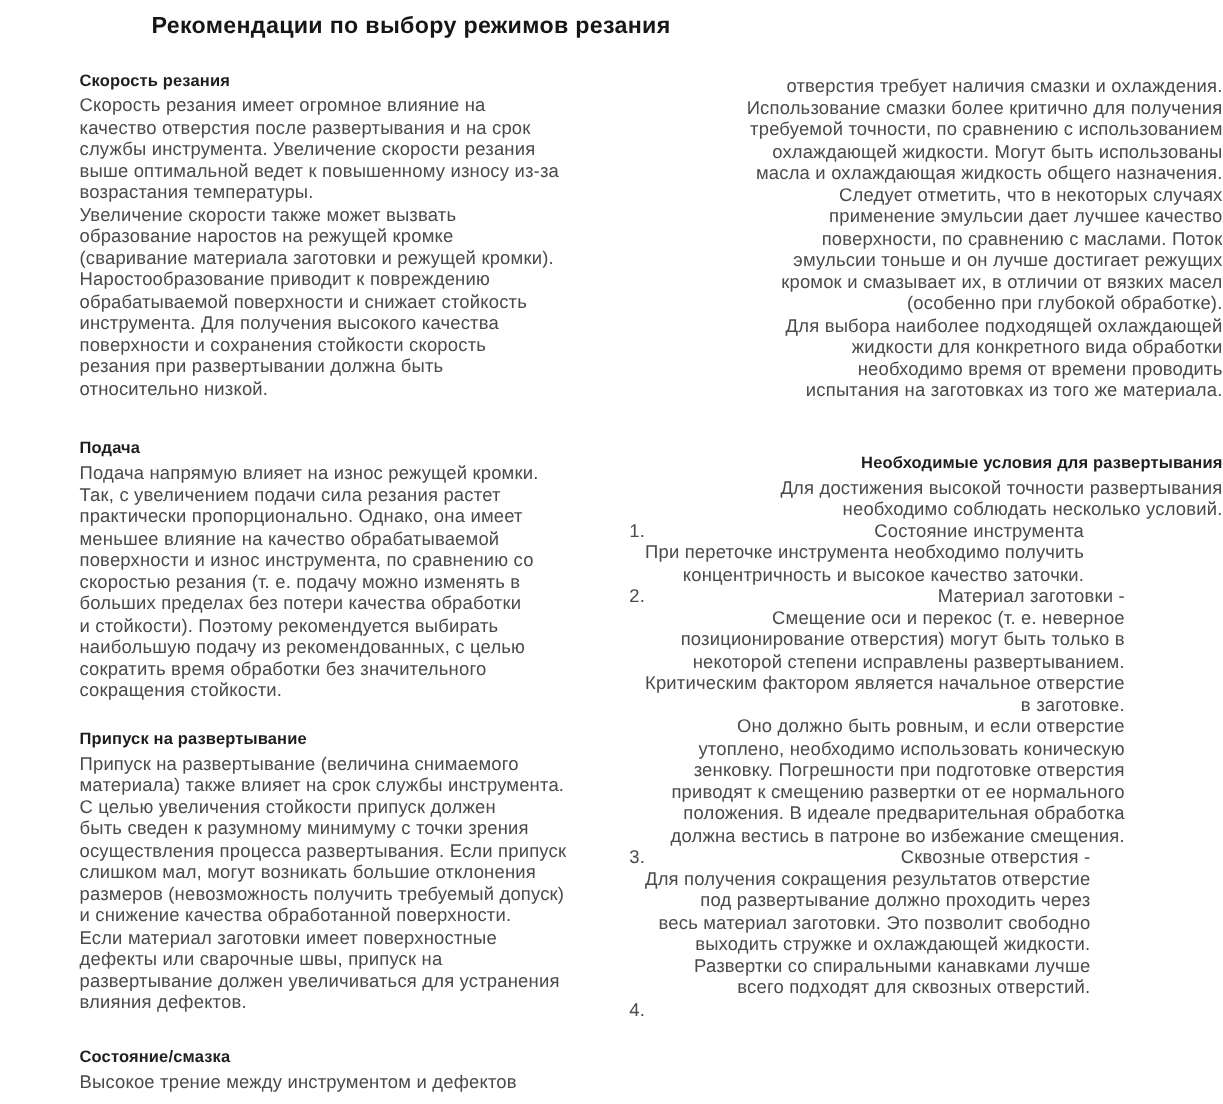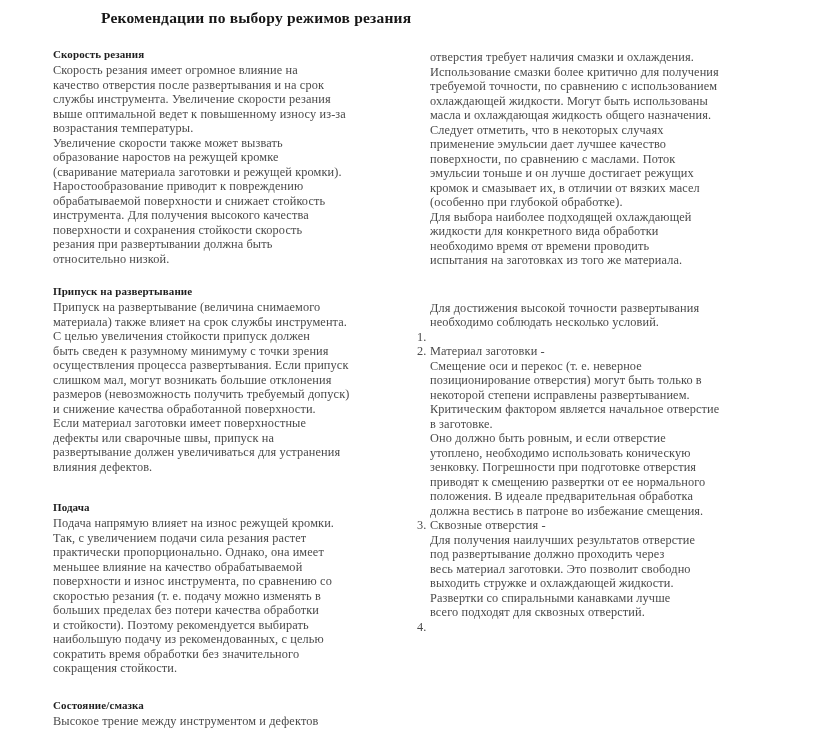--- a/index.html
+++ b/index.html
@@ -2,40 +2,40 @@
 <html><head>
 <meta charset="utf-8">
 <style>
   * { box-sizing: border-box; }
   html, body { margin: 0; padding: 0; background: #ffffff; }
   .page {
     position: relative;
     width: 815px;
     height: 736px;
     background: #ffffff;
-    font-family: Liberation Serif, serif;
+    font-family: Liberation Sans, sans-serif;
     overflow: hidden;
   }
   h1.doc-title {
     position: absolute;
     left: 101px;
     top: 9px;
     margin: 0;
     font-size: 15.5px;
     font-weight: 700;
     color: #161616;
     letter-spacing: 0.2px;
     white-space: pre;
   }
   .col {
     position: absolute;
     top: 46px;
   }
   .col-left  { left: 53px;  width: 385px; }
-  .col-right { left: 417px; width: 398px; padding-top: 4px; }
+  .col-right { left: 417px; width: 398px; padding-top: 4px; text-align: right; }
   h2.sec-heading {
     margin: 0 0 1px 0;
     font-size: 11px;
     font-weight: 700;
     color: #1e1e1e;
     line-height: 16px;
     letter-spacing: 0.1px;
     white-space: pre;
   }
   .body-text {
@@ -83,49 +83,49 @@
 образование наростов на режущей кромке
 (сваривание материала заготовки и режущей кромки).
 Наростообразование приводит к повреждению
 обрабатываемой поверхности и снижает стойкость
 инструмента. Для получения высокого качества
 поверхности и сохранения стойкости скорость
 резания при развертывании должна быть
 относительно низкой.</p>
     </section>
 
+    <section class="sec sec-feed">
+      <h2 class="sec-heading">Подача</h2>
+      <p class="body-text">Подача напрямую влияет на износ режущей кромки.
+Так, с увеличением подачи сила резания растет
+практически пропорционально. Однако, она имеет
+меньшее влияние на качество обрабатываемой
+поверхности и износ инструмента, по сравнению со
+скоростью резания (т. е. подачу можно изменять в
+больших пределах без потери качества обработки
+и стойкости). Поэтому рекомендуется выбирать
+наибольшую подачу из рекомендованных, с целью
+сократить время обработки без значительного
+сокращения стойкости.</p>
+    </section>
+
     <section class="sec sec-allowance">
       <h2 class="sec-heading">Припуск на развертывание</h2>
       <p class="body-text">Припуск на развертывание (величина снимаемого
 материала) также влияет на срок службы инструмента.
 С целью увеличения стойкости припуск должен
 быть сведен к разумному минимуму с точки зрения
 осуществления процесса развертывания. Если припуск
 слишком мал, могут возникать большие отклонения
 размеров (невозможность получить требуемый допуск)
 и снижение качества обработанной поверхности.
 Если материал заготовки имеет поверхностные
 дефекты или сварочные швы, припуск на
 развертывание должен увеличиваться для устранения
 влияния дефектов.</p>
-    </section>
-
-    <section class="sec sec-feed">
-      <h2 class="sec-heading">Подача</h2>
-      <p class="body-text">Подача напрямую влияет на износ режущей кромки.
-Так, с увеличением подачи сила резания растет
-практически пропорционально. Однако, она имеет
-меньшее влияние на качество обрабатываемой
-поверхности и износ инструмента, по сравнению со
-скоростью резания (т. е. подачу можно изменять в
-больших пределах без потери качества обработки
-и стойкости). Поэтому рекомендуется выбирать
-наибольшую подачу из рекомендованных, с целью
-сократить время обработки без значительного
-сокращения стойкости.</p>
     </section>
 
     <section class="sec sec-cooling">
       <h2 class="sec-heading">Состояние/смазка</h2>
       <p class="body-text">Высокое трение между инструментом и дефектов</p>
     </section>
 
   </div>
 
   <div class="col col-right">
@@ -140,46 +140,50 @@
 поверхности, по сравнению с маслами. Поток
 эмульсии тоньше и он лучше достигает режущих
 кромок и смазывает их, в отличии от вязких масел
 (особенно при глубокой обработке).
 Для выбора наиболее подходящей охлаждающей
 жидкости для конкретного вида обработки
 необходимо время от времени проводить
 испытания на заготовках из того же материала.</p>
 
     <section class="sec right-sec">
+      <h2 class="sec-heading indent">Необходимые условия для развертывания</h2>
       <p class="body-text indent">Для достижения высокой точности развертывания
 необходимо соблюдать несколько условий.</p>
 
       <ol class="cond-list">
         <li class="cond-item">
           <span class="item-num">1.</span>
+          <span class="body-text">Состояние инструмента
+При переточке инструмента необходимо получить
+концентричность и высокое качество заточки.</span>
         </li>
         <li class="cond-item">
           <span class="item-num">2.</span>
           <span class="body-text">Материал заготовки -
 Смещение оси и перекос (т. е. неверное
 позиционирование отверстия) могут быть только в
 некоторой степени исправлены развертыванием.
 Критическим фактором является начальное отверстие
 в заготовке.
 Оно должно быть ровным, и если отверстие
 утоплено, необходимо использовать коническую
 зенковку. Погрешности при подготовке отверстия
 приводят к смещению развертки от ее нормального
 положения. В идеале предварительная обработка
 должна вестись в патроне во избежание смещения.</span>
         </li>
         <li class="cond-item">
           <span class="item-num">3.</span>
           <span class="body-text">Сквозные отверстия -
-Для получения наилучших результатов отверстие
+Для получения сокращения результатов отверстие
 под развертывание должно проходить через
 весь материал заготовки. Это позволит свободно
 выходить стружке и охлаждающей жидкости.
 Развертки со спиральными канавками лучше
 всего подходят для сквозных отверстий.</span>
         </li>
         <li class="cond-item">
           <span class="item-num">4.</span>
         </li>
       </ol>

